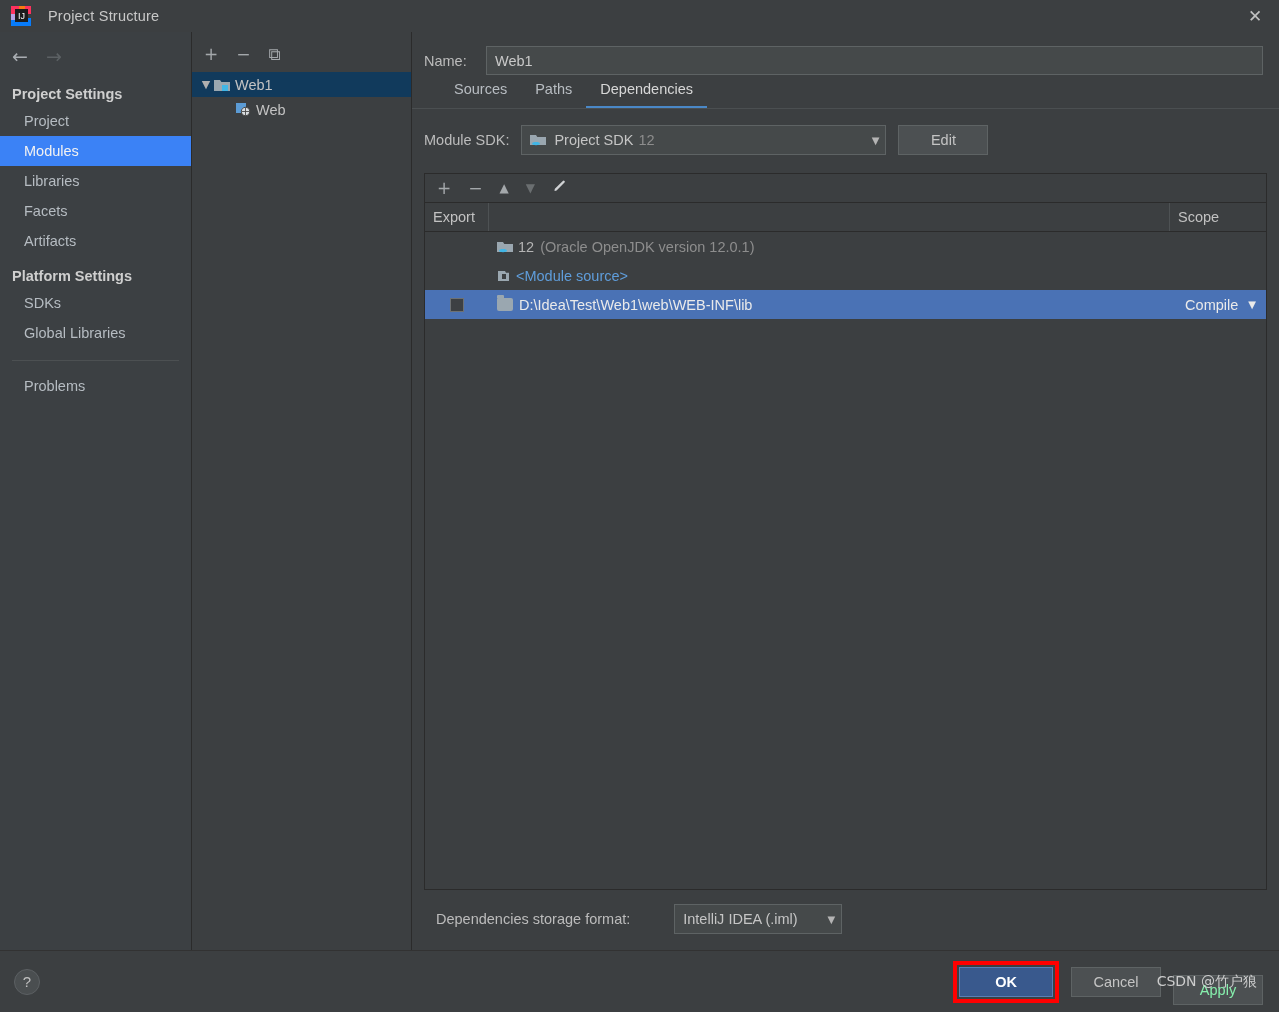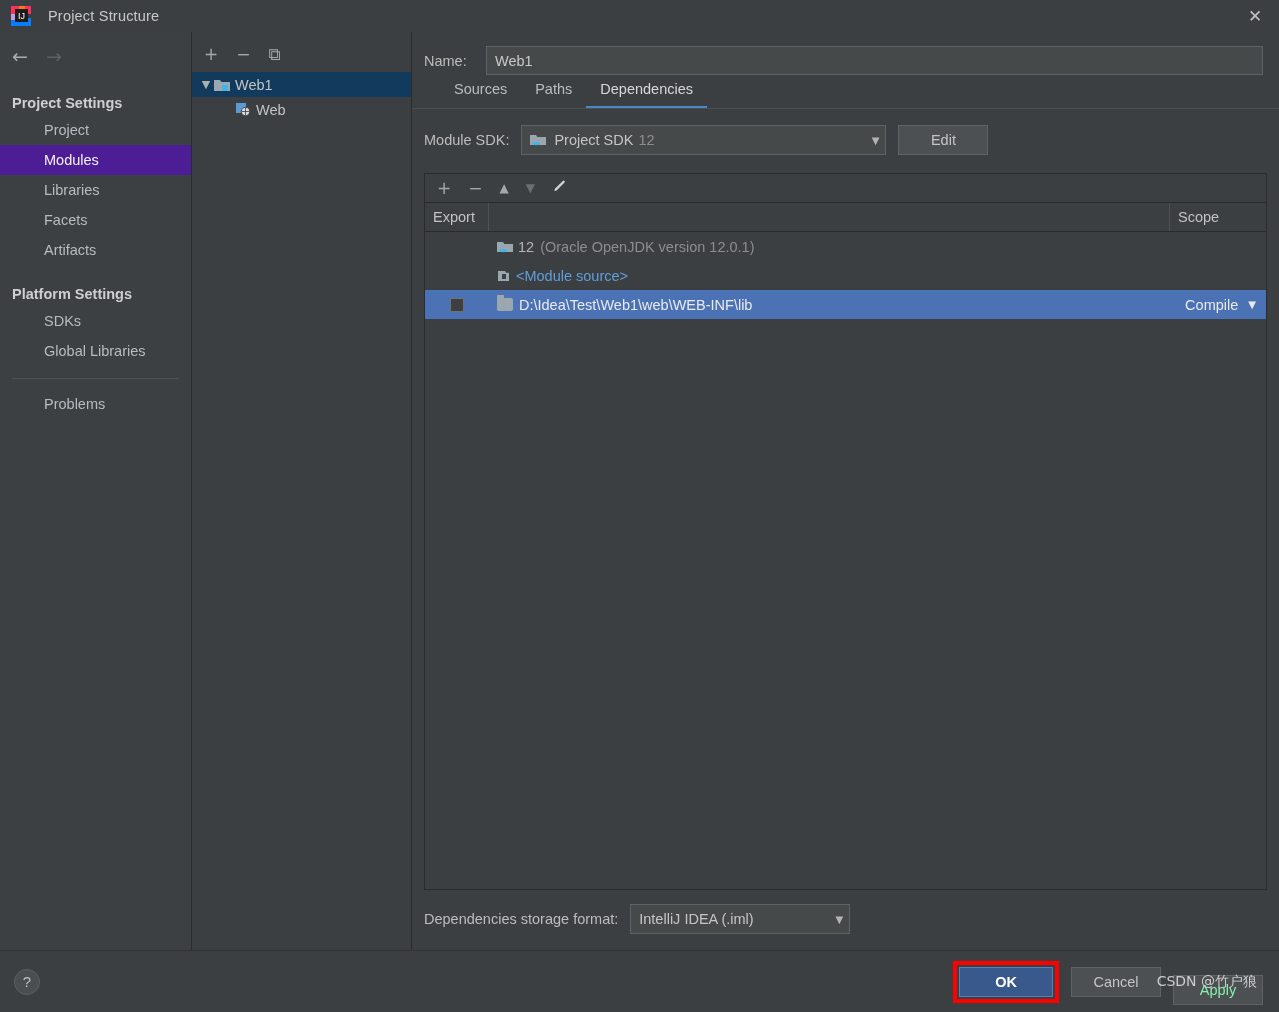--- a/index.html
+++ b/index.html
@@ -49,28 +49,28 @@
     background: #3c4043;
     border-right: 1px solid #2b2b2b;
     display: flex; flex-direction: column;
     padding-top: 6px;
   }
   .nav-arrows { height: 36px; display: flex; align-items: center; padding-left: 12px; gap: 18px; }
   .nav-arrow { font-size: 19px; color: #a9adb2; font-family: "DejaVu Sans", sans-serif; line-height: 1; }
   .nav-arrow.disabled { color: #5c6164; }
   .side-group-title {
     font-size: 14.5px; font-weight: bold; color: #cfcfcf;
-    padding: 4px 0 4px 12px; margin-top: 17px;
+    padding: 4px 0 4px 12px; margin-top: 8px;
   }
   .side-item {
     font-size: 14.5px; color: #b6bcc2;
-    padding: 4px 0 4px 44px;
+    padding: 4px 0 4px 24px;
     line-height: 22px;
   }
-  .side-item.selected { background: #4c1d95; color: #f2f2f2; }
+  .side-item.selected { background: #3b82f6; color: #f2f2f2; }
   .side-sep { height: 1px; background: #4c5052; margin: 12px 12px 10px 12px; }
 
   
   .tree-col {
     width: 220px; min-width: 220px;
     background: #3c3f41;
     border-right: 1px solid #2b2b2b;
     display: flex; flex-direction: column;
   }
   .tree-toolbar { height: 28px; display: flex; align-items: center; gap: 18px; padding-left: 12px; margin-top: 8px; }
@@ -149,22 +149,22 @@
   .dep-cell-main { flex: 1; display: flex; align-items: center; gap: 6px; padding-left: 8px; }
   .dep-cell-scope { width: 96px; display: flex; align-items: center; justify-content: flex-end; padding-right: 10px; gap: 10px; }
   .link { color: #5f9ddb; }
   .jdk-ico { width: 15px; height: 14px; position: relative; flex: none; }
   .src-ico { width: 13px; height: 14px; position: relative; flex: none; }
   .plain-folder { width: 16px; height: 13px; background: #9aa7b0; border-radius: 1px 2px 2px 2px; position: relative; flex: none; }
   .plain-folder::before { content:''; position:absolute; left:0; top:-3px; width:7px; height:3px; background:#9aa7b0; border-radius:1px 1px 0 0; }
 
   
   .storage-row { display: flex; align-items: center; padding: 14px 0 16px 12px; }
-  .storage-label { font-size: 14.5px; color: #bcbcbc; margin-right: 12px; }
-  #storage-combo { width: 220px; }
+  .storage-label { font-size: 14.5px; color: #bcbcbc; margin-right: 12px; margin-left: 12px; }
+  #storage-combo { width: 168px; margin-left: 32px; }
 
   
   .footer {
     height: 62px; min-height: 62px;
     border-top: 1px solid #323232;
     display: flex; align-items: center;
     padding: 0 16px 0 14px; position: relative;
   }
   .help-btn {
     width: 26px; height: 26px; border-radius: 50%;

